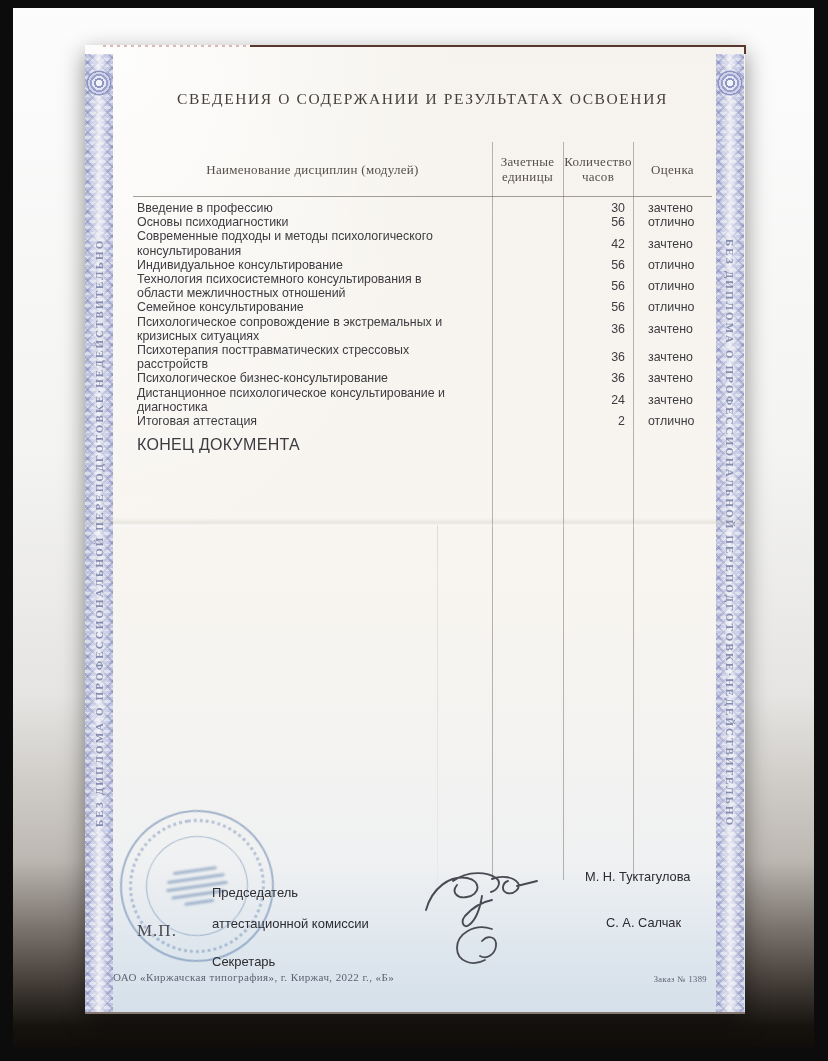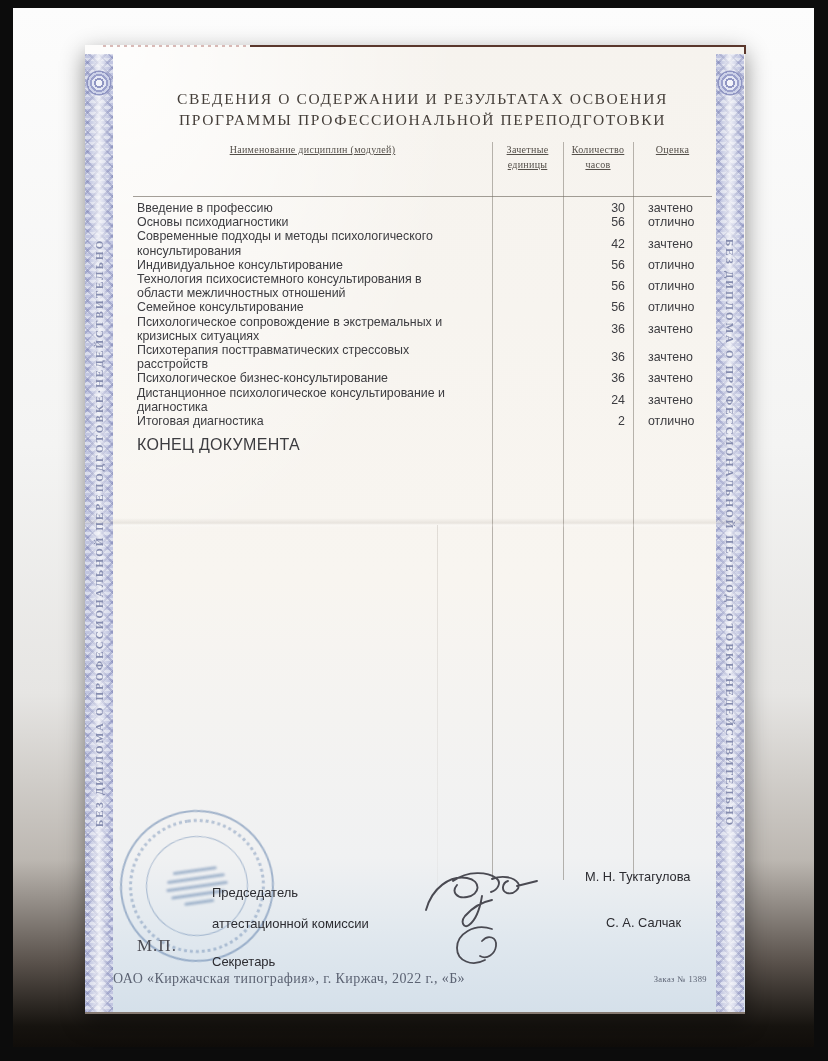--- a/index.html
+++ b/index.html
@@ -37,22 +37,22 @@
            writing-mode:vertical-rl; text-orientation:mixed;
            font-family:"Liberation Serif", serif; font-weight:bold; font-size:11px;
            letter-spacing:2.1px; color:#868daf; white-space:nowrap; }
   .side-text.flip { transform:rotate(180deg); }
 
   
   .content { position:absolute; left:48px; top:0; width:579px; height:100%; }
   .title { position:absolute; top:43px; left:0; width:100%; text-align:center;
            font-family:"Liberation Serif", serif; font-size:15.5px; line-height:21px;
            letter-spacing:1.6px; color:#453f3a; }
-  .thead { position:absolute; top:97px; left:0; width:100%; height:54px; display:flex; align-items:flex-start;
-           font-family:"Liberation Serif", serif; font-size:10px; line-height:15px; color:#544f49; letter-spacing:.3px;text-decoration:underline; }
+  .thead { position:absolute; top:97px; left:0; width:100%; height:54px; display:flex; align-items:center;
+           font-family:"Liberation Serif", serif; font-size:13px; line-height:15px; color:#544f49; letter-spacing:.3px; }
   .th { text-align:center; }
   .th.name  { width:359px; }
   .th.units { width:71px; }
   .th.hours { width:70px; }
   .th.grade { width:79px; }
   .rule { position:absolute; top:151px; left:0; width:579px; height:1px; background:rgba(108,102,92,.62); }
   .tbody { position:absolute; top:156px; left:0; width:100%;
            font-size:12.4px; line-height:14.2px; color:#3c3c40; }
   .trow { display:flex; align-items:center; }
   .c.name  { width:355px; padding-left:4px; white-space:pre-line; }
@@ -81,31 +81,31 @@
   .s-r3 { inset:26px; border:1.5px solid rgba(74,111,161,.5); }
   .s-center { position:absolute; inset:40px; display:flex; flex-direction:column; gap:5px;
               align-items:center; justify-content:center; filter:blur(1.3px); }
   .s-center i { display:block; height:3px; border-radius:2px; background:rgba(74,111,161,.55); }
 
   
   .sig-label { position:absolute; font-size:13px; line-height:31px; color:#2c2c31; white-space:pre-line; }
   .lbl-chair { left:127px; top:832px; }
   .lbl-sec   { left:127px; top:901px; }
   .mp { position:absolute; left:52px; top:876px; font-family:"Liberation Serif", serif;
-        font-size:17px; color:#4c4c54; letter-spacing:1px;margin-top:15px; }
+        font-size:17px; color:#4c4c54; letter-spacing:1px; }
   .sig-name { position:absolute; font-size:12.8px; color:#2c2c31; }
   .name-chair { left:500px; top:824px; }
   .name-sec   { left:500px; top:870px;margin-left:21px; }
   .sig-svg { position:absolute; }
   .sig1 { left:335px; top:823px; }
   .sig2 { left:365px; top:876px; }
 
   
   .footer-printer { position:absolute; left:28px; top:926px; font-family:"Liberation Serif", serif;
-        font-size:14px; letter-spacing:.4px; color:#5c6373; }
+        font-size:11px; letter-spacing:.4px; color:#5c6373; }
   .footer-order { position:absolute; right:38px; top:929px; font-family:"Liberation Serif", serif;
         font-size:8.5px; letter-spacing:.4px; color:#5c6373; }
 </style>
 </head>
 <body>
 
 <div class="canvas">
   <div class="photo">
     <div class="page">
 
@@ -118,21 +118,20 @@
         <div class="side-text flip">БЕЗ ДИПЛОМА О ПРОФЕССИОНАЛЬНОЙ ПЕРЕПОДГОТОВКЕ·НЕДЕЙСТВИТЕЛЬНО</div>
       </div>
       <div class="strip strip-right">
         <div class="rosette"></div>
         <div class="side-text">БЕЗ ДИПЛОМА О ПРОФЕССИОНАЛЬНОЙ ПЕРЕПОДГОТОВКЕ·НЕДЕЙСТВИТЕЛЬНО</div>
       </div>
 
       <div class="content">
         <div class="title">
           <div>СВЕДЕНИЯ О СОДЕРЖАНИИ И РЕЗУЛЬТАТАХ ОСВОЕНИЯ</div>
-          <div>ПРОГРАММЫ ПРОФЕССИОНАЛЬНОЙ ПЕРЕПОДГОТОВКИ</div>
         </div>
 
         <div class="thead">
           <div class="th name">Наименование дисциплин (модулей)</div>
           <div class="th units">Зачетные единицы</div>
           <div class="th hours">Количество часов</div>
           <div class="th grade">Оценка</div>
         </div>
         <div class="rule"></div>
 
@@ -196,21 +195,21 @@
               <div class="c grade">зачтено</div>
             </div>
             <div class="trow">
               <div class="c name">Дистанционное психологическое консультирование и
 диагностика</div>
               <div class="c units"></div>
               <div class="c hours">24</div>
               <div class="c grade">зачтено</div>
             </div>
             <div class="trow">
-              <div class="c name">Итоговая диагностика</div>
+              <div class="c name">Итоговая аттестация</div>
               <div class="c units"></div>
               <div class="c hours">2</div>
               <div class="c grade">отлично</div>
             </div>
             <div class="end-doc">КОНЕЦ ДОКУМЕНТА</div>
           </div>
       </div>
 
       <div class="vline v1"></div>
       <div class="vline v2"></div>

